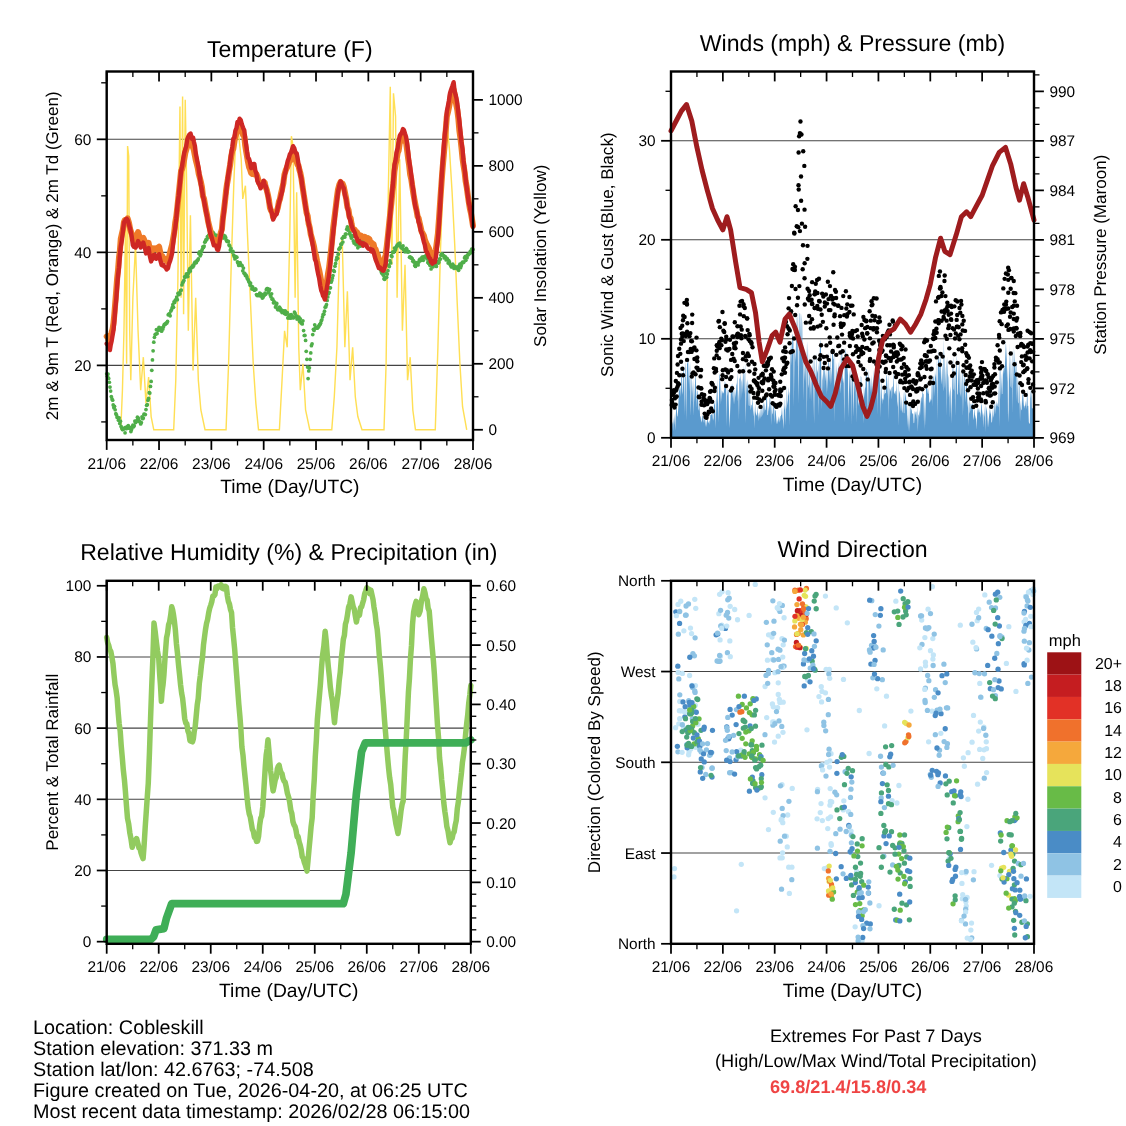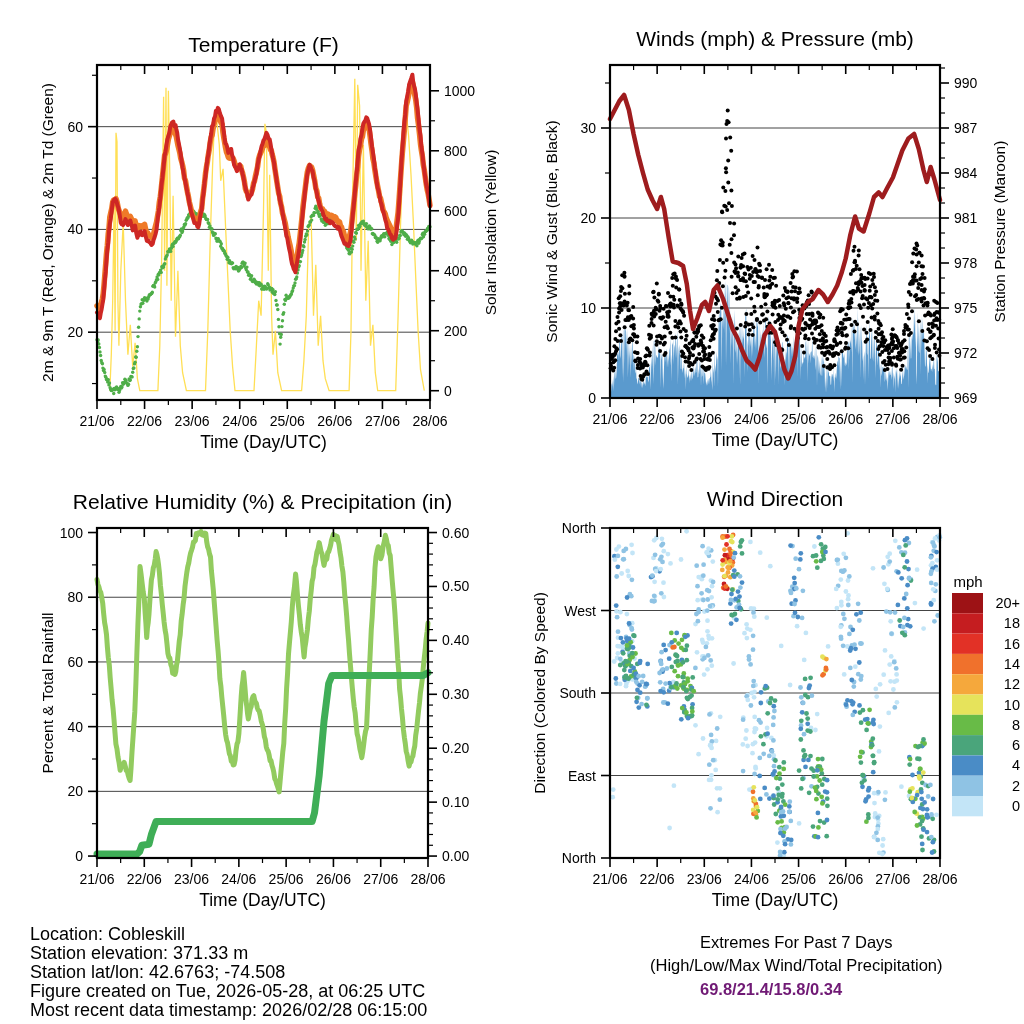--- a/index.html
+++ b/index.html
@@ -1,21 +1,21 @@
 <!DOCTYPE html>
 <html><head>
 <meta charset="utf-8">
 <style>
   html,body{margin:0;padding:0;background:#fff;}
   .stage{position:relative;width:1024px;height:1024px;background:#fff;overflow:hidden;
          font-family:"Liberation Sans",sans-serif;color:#000;}
   svg{position:absolute;left:0;top:0;}
   .fline{position:absolute;left:30px;font-size:18px;white-space:pre;}
   .ext{position:absolute;text-align:left;font-size:16.5px;white-space:pre;}
-  .ext.vals{font-weight:bold;color:#701a75;}
+  .ext.vals{font-weight:bold;color:#ef4444;}
 </style>
 </head>
 <body>
 
 <div class="stage">
   <svg id="fig" width="1024" height="1024" viewBox="0 0 1024 1024">
       <g>
         <g>
           <line x1="97" x2="430" y1="332.17791411042947" y2="332.17791411042947" stroke="#444444" stroke-width="1"></line>
           <line x1="97" x2="430" y1="229.4171779141104" y2="229.4171779141104" stroke="#444444" stroke-width="1"></line>
@@ -2940,18 +2940,18 @@
           <rect x="952" y="775.7" width="31" height="20.3" fill="#8fc3e4"></rect>
           <text x="1020" y="790.7" font-size="14.5" text-anchor="end" fill="#000" font-family="&quot;Liberation Sans&quot;,sans-serif">2</text>
           <rect x="952" y="796.0" width="31" height="20.3" fill="#c3e5f7"></rect>
           <text x="1020" y="811" font-size="14.5" text-anchor="end" fill="#000" font-family="&quot;Liberation Sans&quot;,sans-serif">0</text>
         </g>
       </g>
     </svg>
   <div class="fline" style="top:924px">Location: Cobleskill</div>
   <div class="fline" style="top:943px">Station elevation: 371.33 m</div>
   <div class="fline" style="top:962px">Station lat/lon: 42.6763; -74.508</div>
-  <div class="fline" style="top:981px">Figure created on Tue, 2026-05-28, at 06:25 UTC</div>
+  <div class="fline" style="top:981px">Figure created on Tue, 2026-04-20, at 06:25 UTC</div>
   <div class="fline" style="top:1000px">Most recent data timestamp: 2026/02/28 06:15:00</div>
   <div class="ext" style="left:700px;width:320px;top:933px">Extremes For Past 7 Days</div>
   <div class="ext" style="left:650px;width:380px;top:956px">(High/Low/Max Wind/Total Precipitation)</div>
   <div class="ext vals" style="left:700px;width:320px;top:980px">69.8/21.4/15.8/0.34</div>
 </div>
 
 </body></html>

